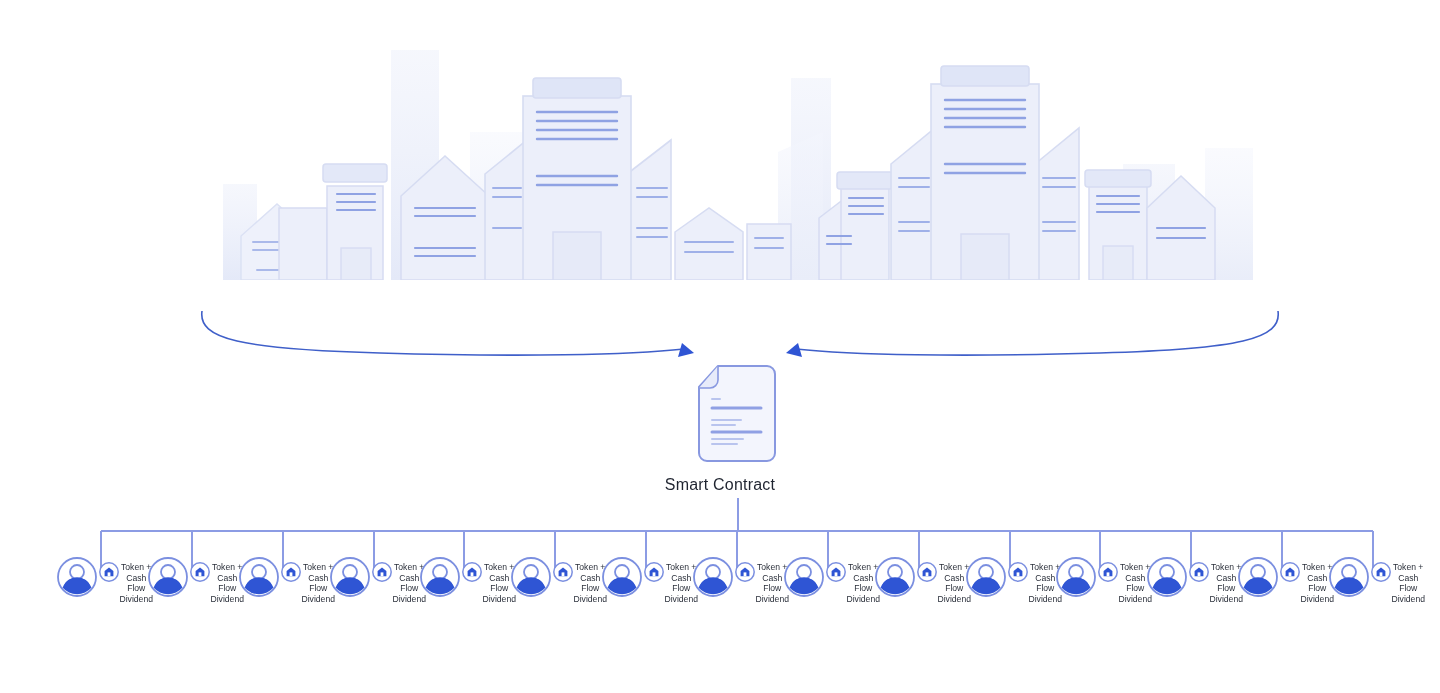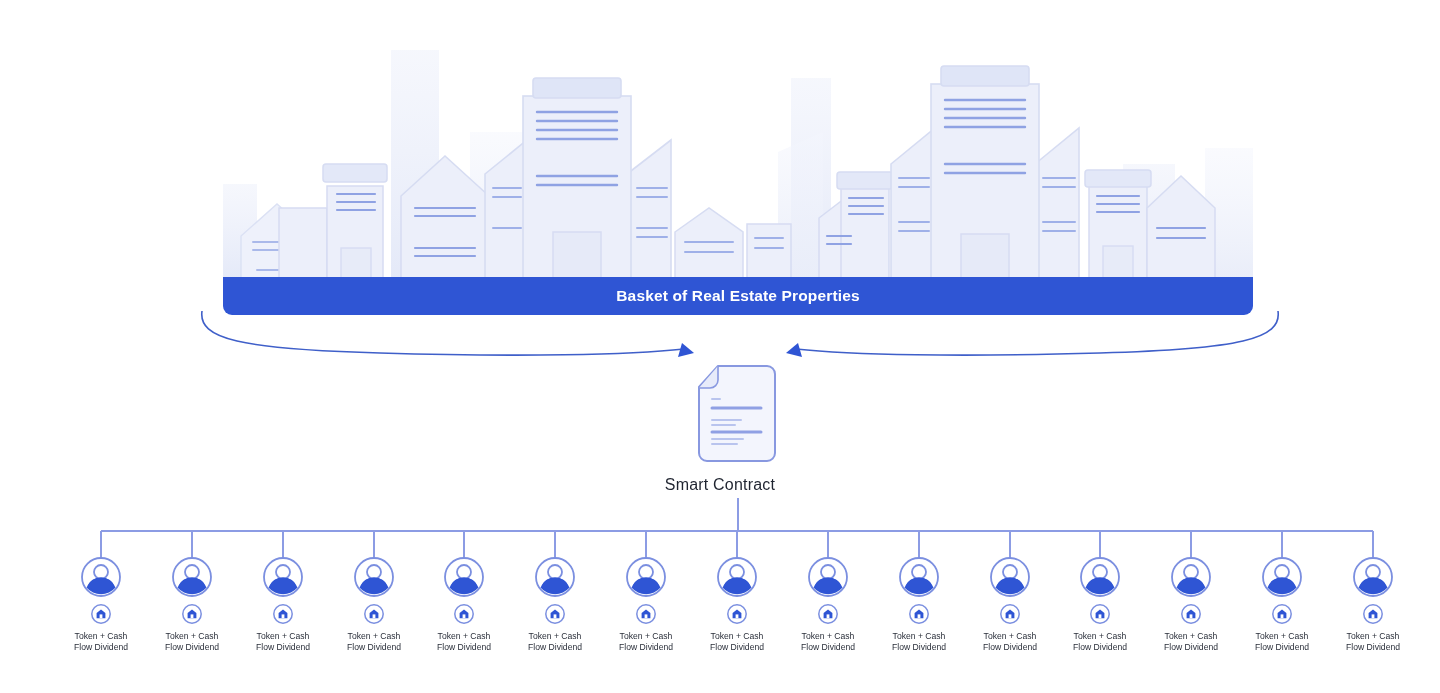--- a/index.html
+++ b/index.html
@@ -77,22 +77,22 @@
   #holders{
     position:absolute;
     left:0; top:556px;
     width:1440px; height:110px;
   }
   .holder{
     position:absolute;
     width:91px;
     top:0;
     display:flex;
-    flex-direction:column;
-    align-items:center;
+    flex-direction:row;
+    align-items:flex-start;
   }
   .avatar{
     width:42px;height:42px;
     position:relative;
   }
   .avatar svg{display:block;width:42px;height:42px;}
   .badge{
     margin-top:5px;
     width:22px;height:22px;
   }
@@ -254,23 +254,20 @@
         <line x1="874" y1="160" x2="916" y2="160"></line>
         <line x1="874" y1="168" x2="916" y2="168"></line>
         <line x1="874" y1="176" x2="916" y2="176"></line>
         <line x1="934" y1="192" x2="982" y2="192"></line>
         <line x1="934" y1="202" x2="982" y2="202"></line>
       </g>
       <rect x="880" y="210" width="30" height="34" fill="#e7ebf8" stroke="#d6dcf2" stroke-width="1.4"></rect>
     </svg>
   </div>
 
-  <div id="banner">
-    <span id="banner-label">Basket of Real Estate Properties</span>
-  </div>
 
   <svg id="arrows" viewBox="0 0 1120 70">
     <g fill="none" stroke="#3f5fc9" stroke-width="1.6">
       <path d="M22 6 C18 34, 60 44, 200 48 C340 52, 450 50, 504 44"></path>
       <path d="M1098 6 C1102 34, 1060 44, 920 48 C780 52, 670 50, 616 44"></path>
     </g>
     <polygon points="502,38 514,48 498,52" fill="#2f55d4"></polygon>
     <polygon points="618,38 606,48 622,52" fill="#2f55d4"></polygon>
   </svg>
 

